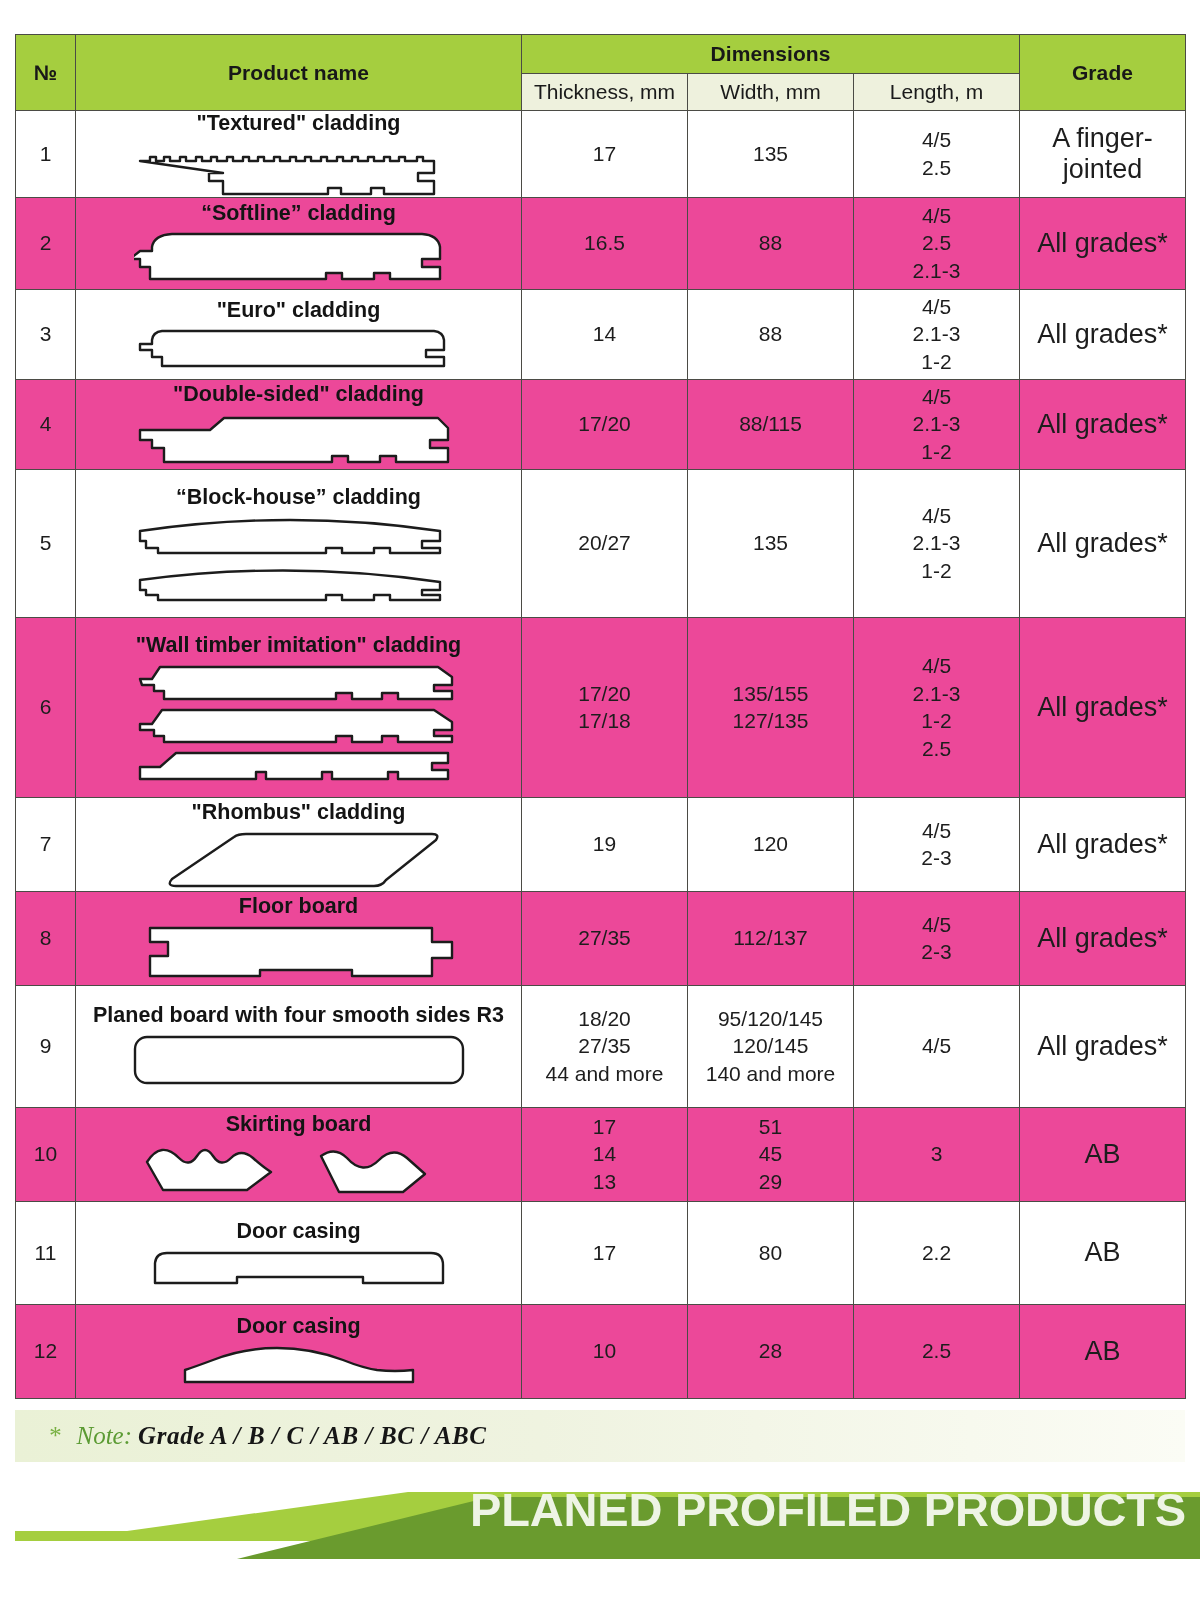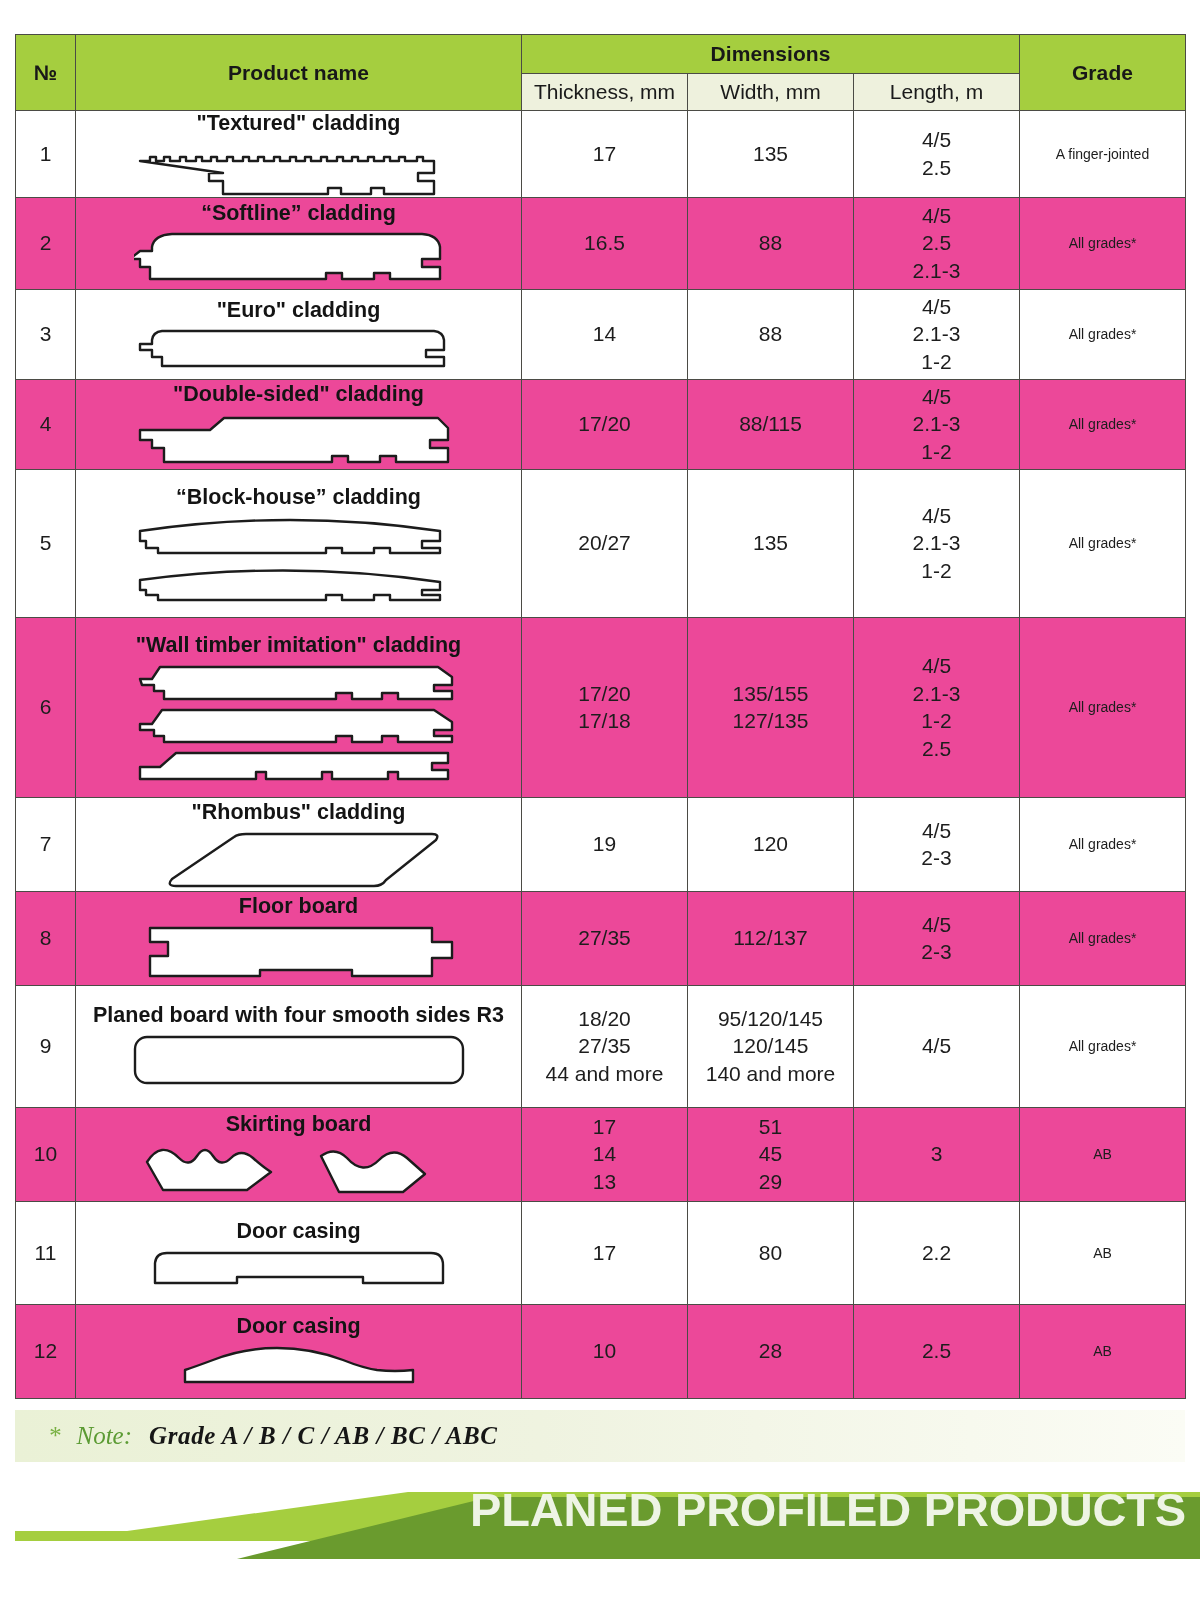--- a/index.html
+++ b/index.html
@@ -48,21 +48,21 @@
     height:36px;
   }
   .hdr-dim{height:38px;}
   .hdr-tall{height:74px;}
 
   tr.r-odd td{background:#ffffff;}
   tr.r-even td{background:#ec4899;}
 
   td.c-num{font-size:21px;color:#1d1d1d;}
   td.c-val{font-size:21px;color:#1d1d1d;line-height:1.32;}
-  td.c-grade{font-size:14px;color:#1d1d1d;}
+  td.c-grade{font-size:27px;color:#1d1d1d;}
   td.c-prod{padding:6px 4px 8px 4px;}
 
   .prod-title{
     font-weight:bold;
     font-size:21.5px;
     color:#141414;
     margin-bottom:3px;
     line-height:1.15;
   }
   .prod-figs{
@@ -83,21 +83,21 @@
   .note-star{
     font-style:italic;font-size:25px;color:#79b143;
     margin-left:33px;font-family:"Liberation Serif", serif;
   }
   .note-label{
     font-style:italic;font-size:25px;color:#5c9b34;
     font-family:"Liberation Serif", serif;margin-left:16px;
   }
   .note-grades{
     font-style:italic;font-weight:bold;font-size:25px;color:#161616;
-    font-family:"Liberation Serif", serif;margin-left:17px;letter-spacing:.6px;
+    font-family:"Liberation Serif", serif;margin-left:6px;letter-spacing:.6px;
   }
 
   
   .banner{position:absolute;left:0;top:1478px;width:1200px;height:122px;}
   .banner svg{display:block;}
   .banner-title{
     position:absolute;
     left:0;top:1478px;width:1200px;height:62px;
     display:flex;align-items:center;justify-content:flex-end;
     padding-right:14px;

